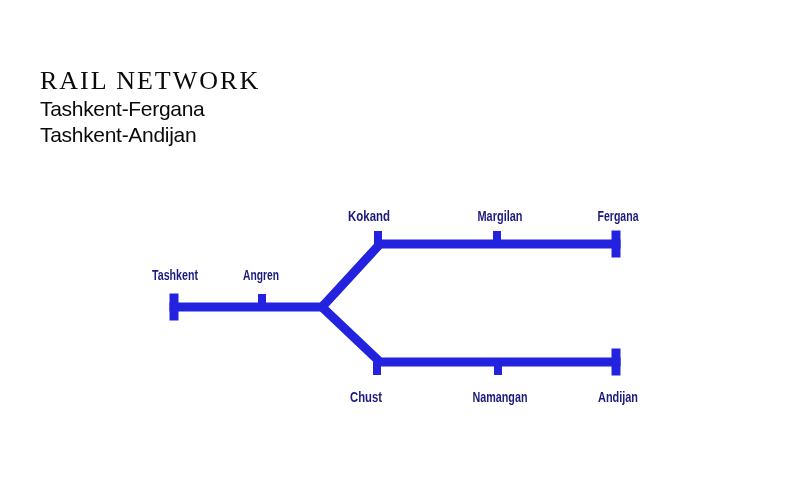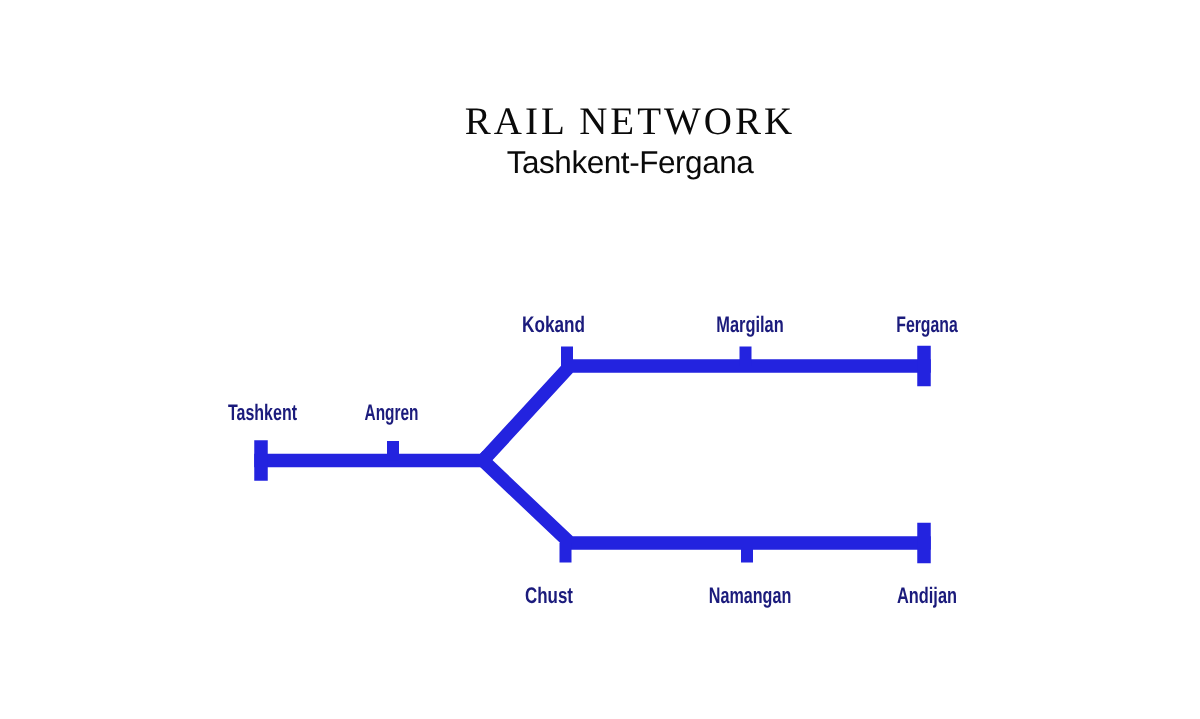--- a/index.html
+++ b/index.html
@@ -14,21 +14,20 @@
     position: relative;
     width: 800px;
     height: 479px;
     background: #ffffff;
   }
   .header {
     position: absolute;
     top: 66px;
     left: 40px;
     width: 760px;
-    text-align: center;
     color: #0a0a0a;
   }
   .main-title {
     font-family: "Liberation Serif", "DejaVu Serif", serif;
     font-size: 26px;
     line-height: 30px;
     letter-spacing: 2px;
     font-weight: 400;
   }
   .subtitle {
@@ -49,20 +48,21 @@
     font-weight: bold;
   }
 </style>
 </head>
 <body>
 
 <div class="page">
   <div class="header">
     <div class="main-title">RAIL NETWORK</div>
     <div class="subtitle">Tashkent-Fergana</div>
+    <div class="subtitle">Tashkent-Andijan</div>
   </div>
   <svg id="network-svg" width="800" height="479" viewBox="0 0 800 479" xmlns="http://www.w3.org/2000/svg">
       <polyline points="174,307 322,307 380,244 616,244" fill="none" stroke="#2323DF" stroke-width="9" stroke-linejoin="miter" stroke-linecap="square"></polyline>
       <polyline points="322,307 380,362 616,362" fill="none" stroke="#2323DF" stroke-width="9" stroke-linejoin="miter" stroke-linecap="square"></polyline>
       <line x1="174" x2="174" y1="293.5" y2="320.5" stroke="#2323DF" stroke-width="9"></line>
       <text x="175" y="280" text-anchor="middle" textLength="46" lengthAdjust="spacingAndGlyphs" class="station-label" fill="#1B1B7C">Tashkent</text>
       <line x1="262" x2="262" y1="294" y2="307" stroke="#2323DF" stroke-width="8"></line>
       <text x="261" y="280" text-anchor="middle" textLength="36" lengthAdjust="spacingAndGlyphs" class="station-label" fill="#1B1B7C">Angren</text>
       <line x1="378" x2="378" y1="231" y2="244" stroke="#2323DF" stroke-width="8"></line>
       <text x="369" y="221" text-anchor="middle" textLength="42" lengthAdjust="spacingAndGlyphs" class="station-label" fill="#1B1B7C">Kokand</text>

